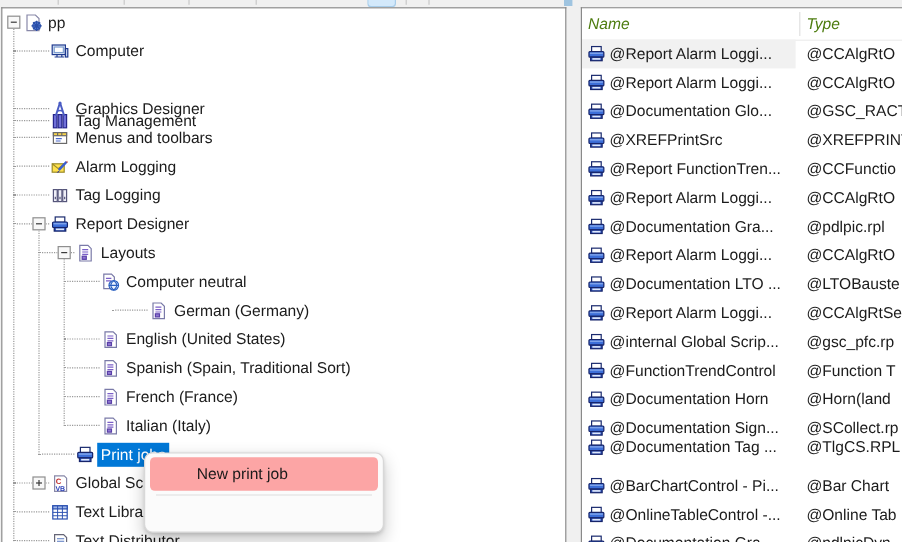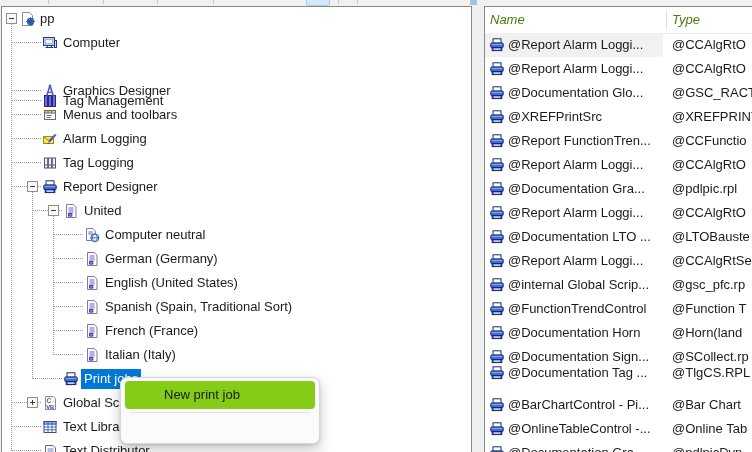--- a/index.html
+++ b/index.html
@@ -39,21 +39,21 @@
   .l-icon svg{display:block;width:16px;height:16px;}
   .l-name{position:absolute;left:23px;height:24px;line-height:24px;white-space:nowrap;}
   .l-type{position:absolute;left:187px;height:24px;line-height:24px;white-space:nowrap;}
 
   
   .context-menu{position:absolute;left:120px;top:377px;width:200px;height:67px;box-sizing:border-box;
     background:#fbfbfb;border:1px solid #d8d8d8;border-radius:7px;
     box-shadow:0 6px 14px rgba(0,0,0,0.22),0 1px 3px rgba(0,0,0,0.12);
     padding:3px 0;z-index:100;}
   .menu-item{position:relative;margin:0 4px;height:28px;line-height:28px;padding-left:39px;border-radius:4px;white-space:nowrap;color:#1a1a1a;}
-  .menu-item.hovered{background:#84cc16;}
+  .menu-item.hovered{background:#fca5a5;}
   .menu-item.last{height:24px;line-height:24px;}
   .menu-sep{height:1px;background:#e2e2e2;margin:3px 9px;}
 </style>
 </head>
 <body>
 
 <div class="screen">
 
   <div class="topstrip">
     <div class="frag-tick" style="left:48px"></div>
@@ -182,37 +182,37 @@
           <span class="expander" style="left: 46px; top: 6px;"></span>
           <span class="t-icon" style="left: 61px; top: 4px;">
             <svg viewBox="0 0 16 16">
               <path d="M3.5 1.5h6.8l2.7 2.7v10.3h-9.5z" fill="#fff" stroke="#7a7aa8"></path>
               <g stroke="#7b5fc8">
                 <path d="M5.5 5h5M5.5 7h5M5.5 9h5"></path>
               </g>
               <rect x="5.5" y="10.5" width="3.4" height="2.6" fill="#8f77d2" stroke="#5a3fa8"></rect>
             </svg>
           </span>
-          <span class="t-label" style="left: 82px;">United</span>
+          <span class="t-label" style="left: 82px;">Layouts</span>
         </div>
         <div class="tree-row" style="top: 216px;">
           <div class="hline" style="left: 51px; top: 11px; width: 30px;"></div>
           <span class="t-icon" style="left: 82px; top: 4px;">
             <svg viewBox="0 0 16 16">
               <path d="M2.5 1.5h6.4l2.4 2.4v9.6h-8.8z" fill="#fff" stroke="#7a7aa8"></path>
               <g stroke="#7b5fc8">
                 <path d="M4.3 5h4.5M4.3 7h4.5"></path>
               </g>
               <circle cx="10.8" cy="10.8" r="4" fill="#eaf2ff" stroke="#2a5fc0"></circle>
               <path d="M6.8 10.8h8M10.8 6.8c-3.4 2.6-3.4 5.4 0 8M10.8 6.8c3.4 2.6 3.4 5.4 0 8" fill="none" stroke="#2a5fc0" stroke-width="0.9"></path>
             </svg>
           </span>
           <span class="t-label" style="left: 103px;">Computer neutral</span>
         </div>
-        <div class="tree-row" style="top: 240px;">
+        <div class="tree-row" style="top: 240px; margin-left: 40px;">
           <div class="hline" style="left: 51px; top: 11px; width: 30px;"></div>
           <span class="t-icon" style="left: 82px; top: 4px;">
             <svg viewBox="0 0 16 16">
               <path d="M3.5 1.5h6.8l2.7 2.7v10.3h-9.5z" fill="#fff" stroke="#7a7aa8"></path>
               <g stroke="#7b5fc8">
                 <path d="M5.5 5h5M5.5 7h5M5.5 9h5"></path>
               </g>
               <rect x="5.5" y="10.5" width="3.4" height="2.6" fill="#8f77d2" stroke="#5a3fa8"></rect>
             </svg>
           </span>

